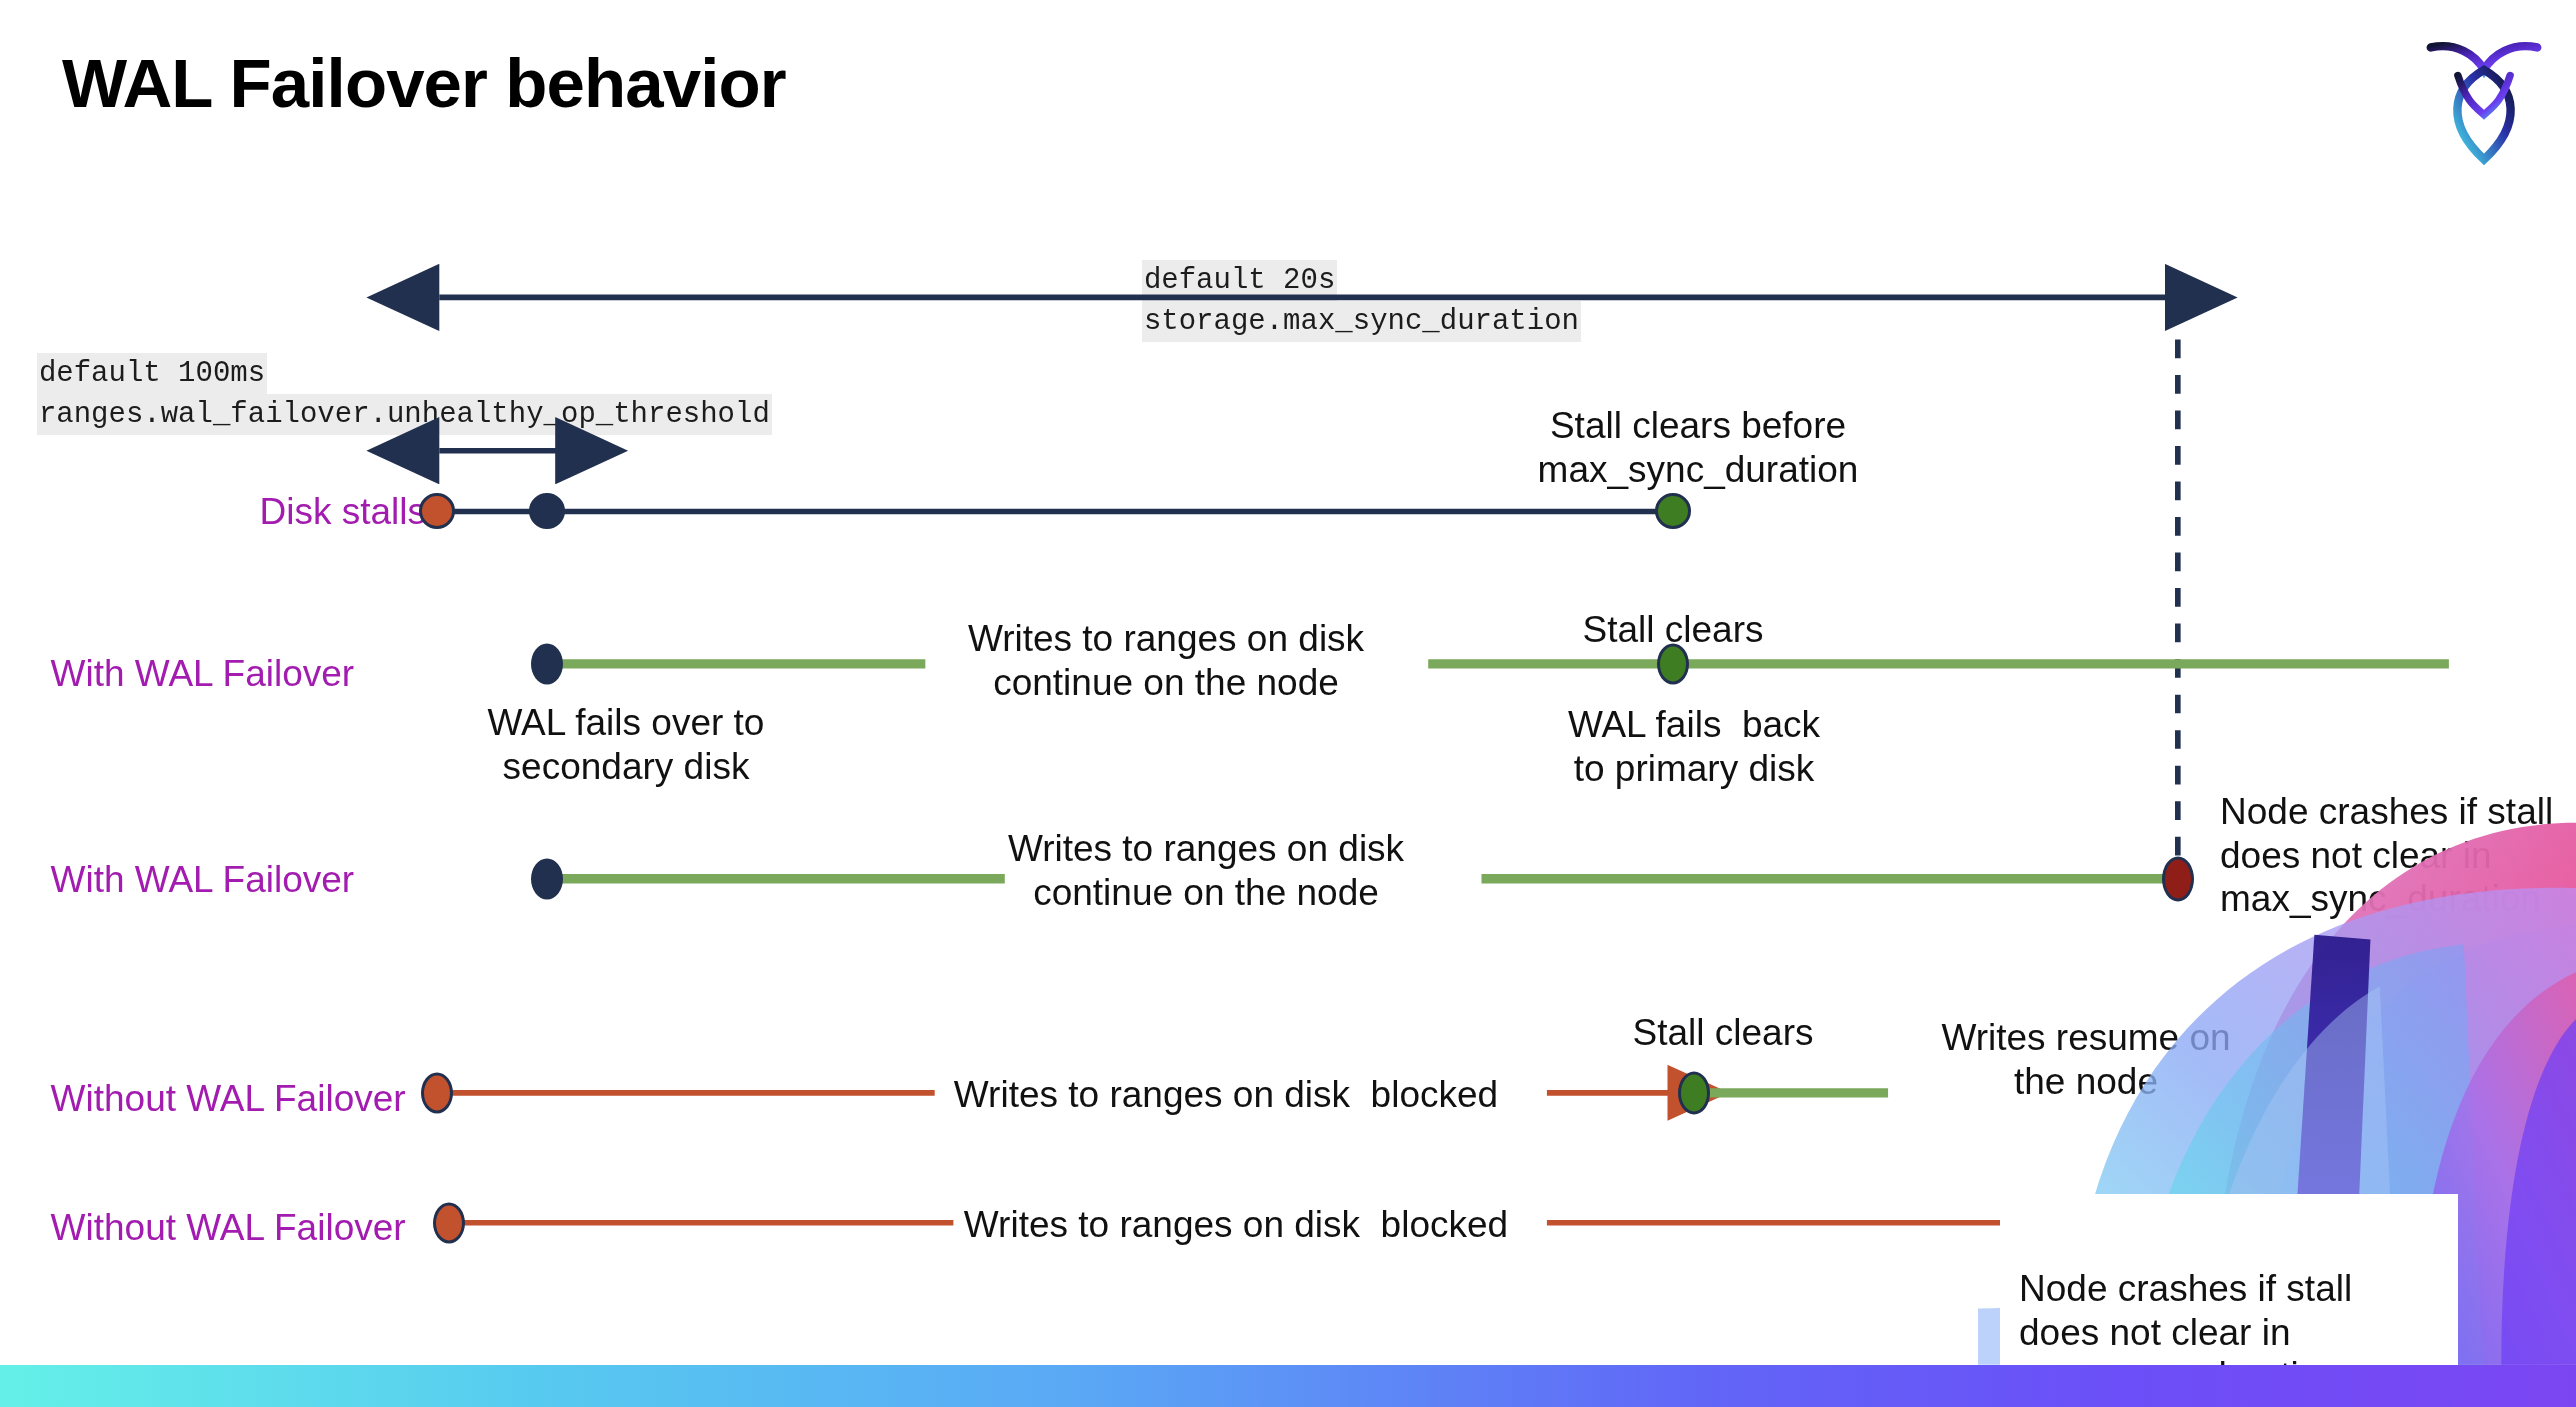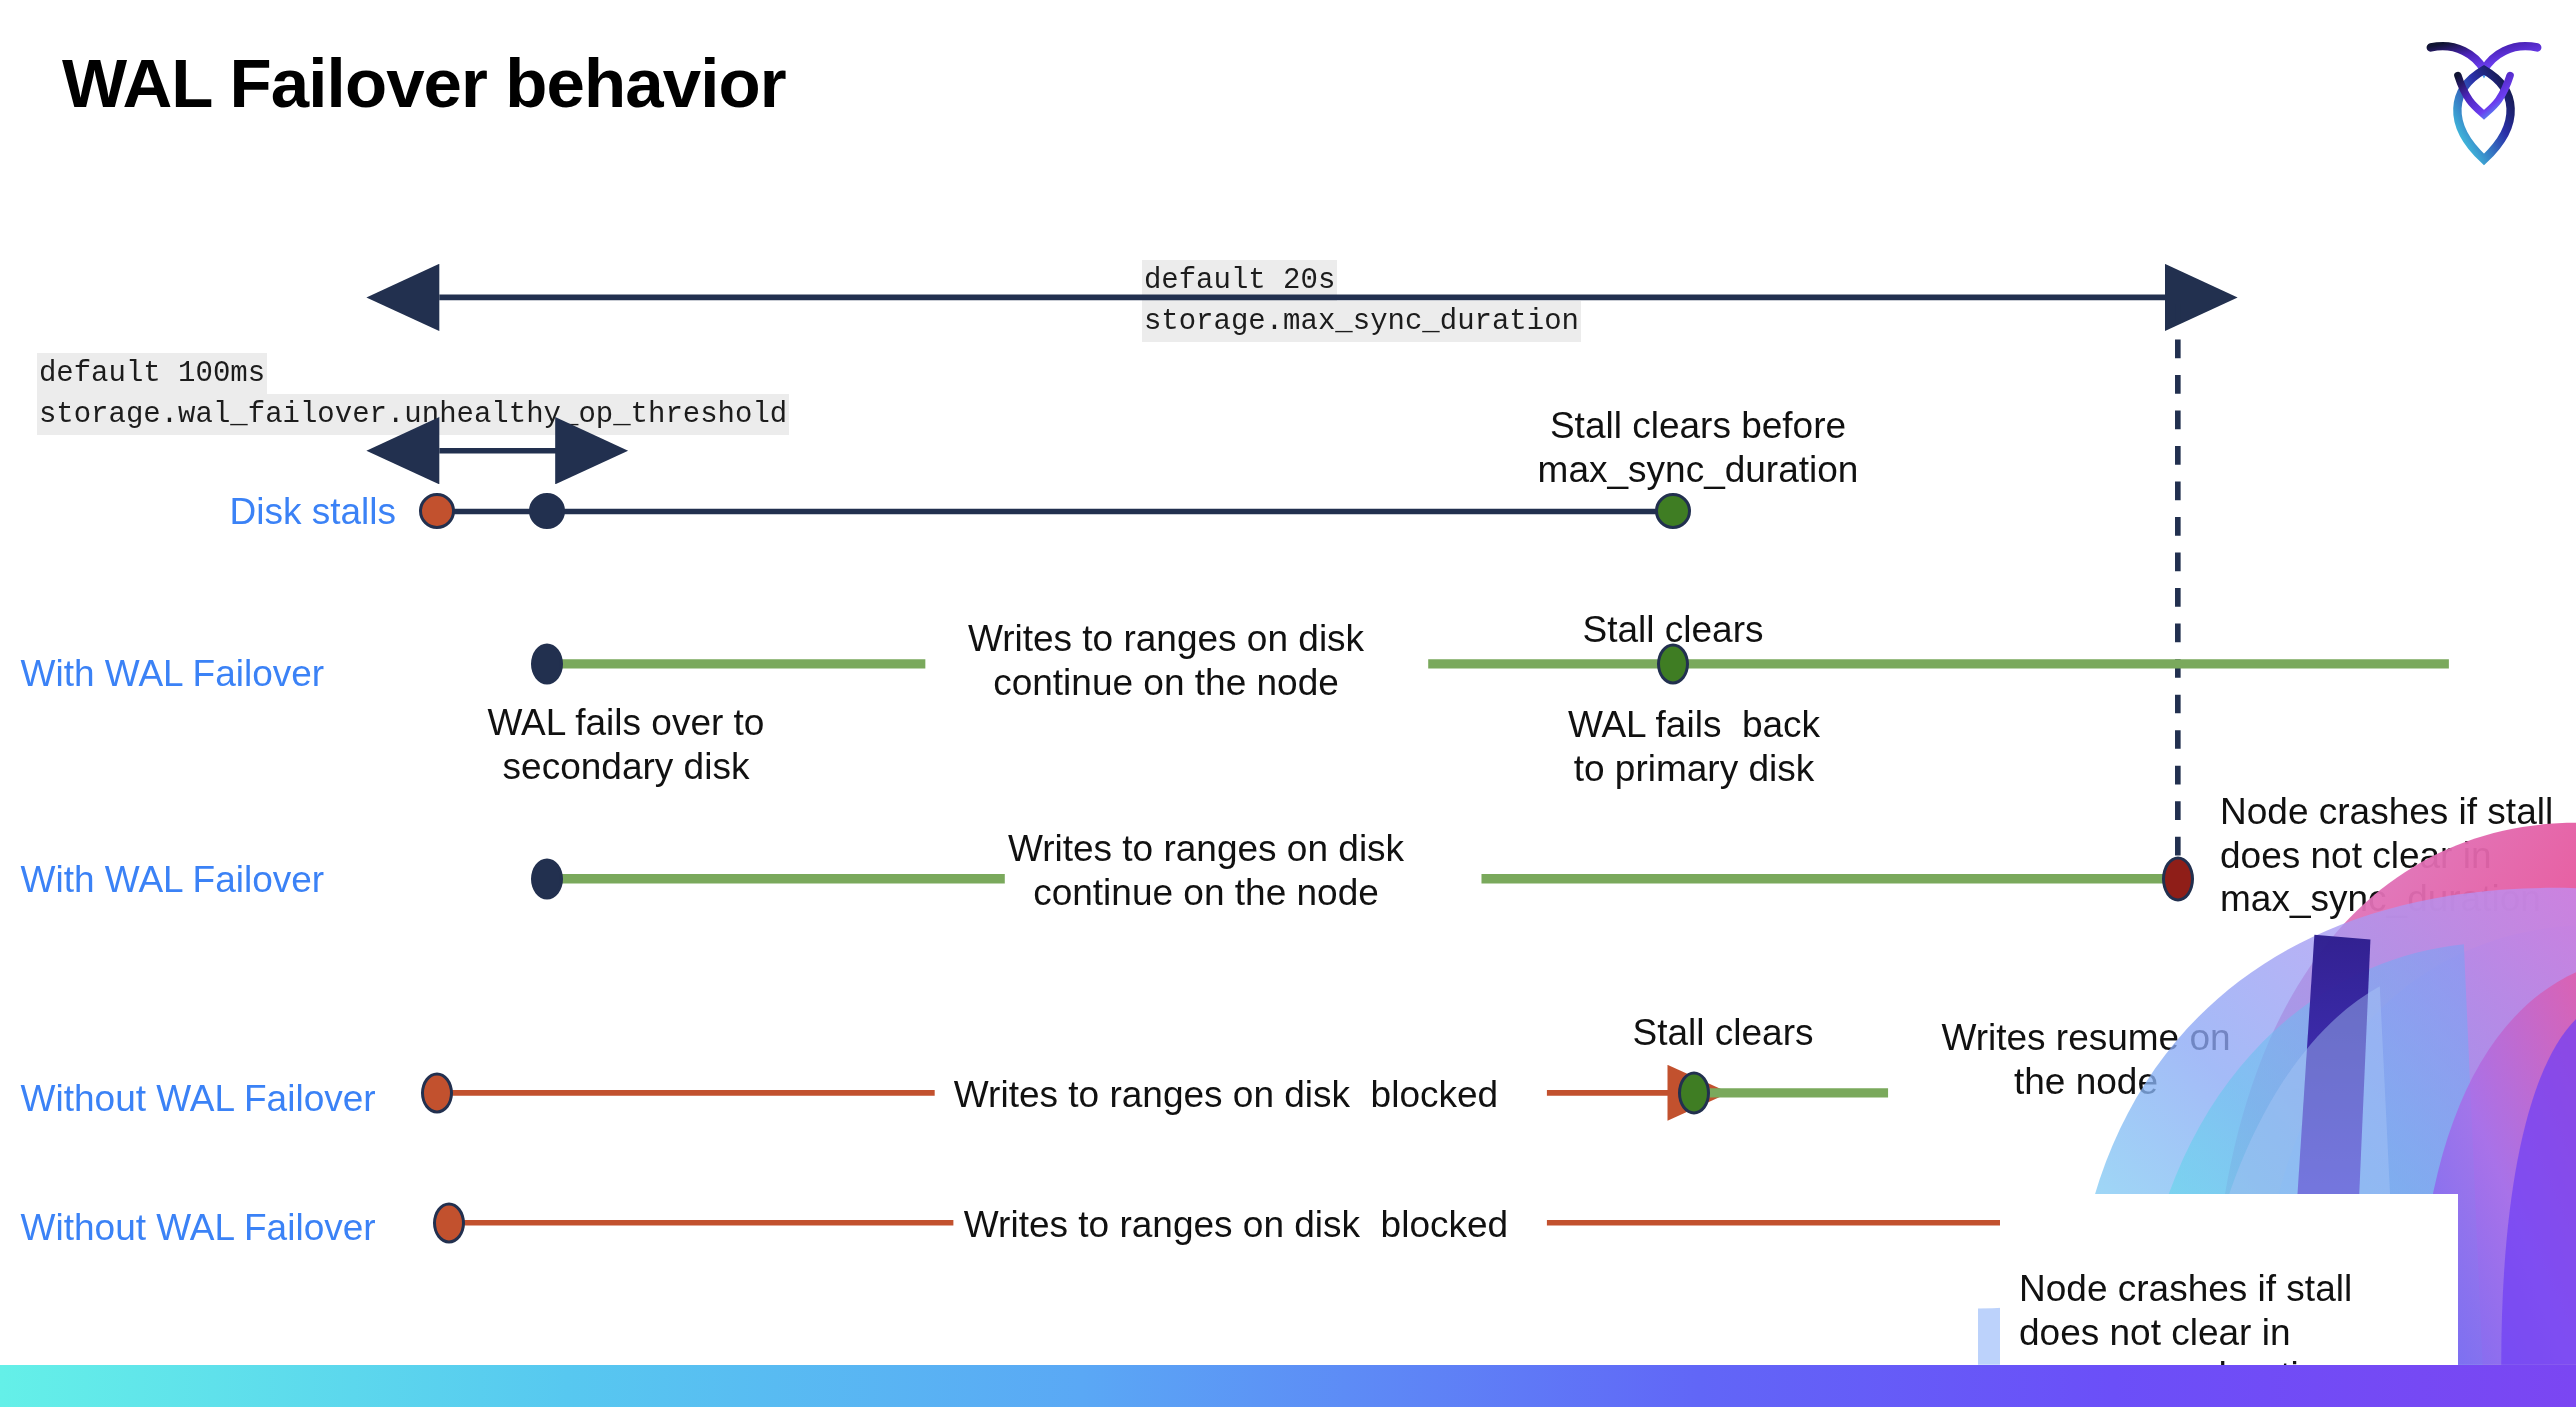--- a/index.html
+++ b/index.html
@@ -37,21 +37,21 @@
   .lbl{
     position:absolute;
     font-family:Liberation Sans, sans-serif;
     color:#000;
     white-space:pre;
     line-height:1.18;
   }
   .lbl.center{text-align:center;transform:translateX(-50%);}
   .lbl.right{text-align:right;}
   .row-label{
-    font-size:37px;color:#3b82f6;white-space:nowrap;
+    font-size:37px;color:#a21caf;white-space:nowrap;margin-left:30px;
   }
   .note{font-size:37px;color:#111;}
 
   
   .code{
     position:absolute;
     font-family:Liberation Mono, monospace;
     font-size:29px;color:#1c1c1c;
     background:#ececec;
     line-height:1.42;
@@ -100,21 +100,21 @@
       <path d="M75 52 C 40 72, 34 110, 75 148 C 116 110, 110 72, 75 52 Z" fill="none" stroke="url(#lg2)" stroke-width="9"></path>
       <path d="M47 58 C 56 86, 66 92, 75 100 C 84 92, 94 86, 103 58" fill="none" stroke="url(#lg1)" stroke-width="8" stroke-linecap="round"></path>
       <path d="M75 100 L75 148" fill="none" stroke="url(#lg1)" stroke-width="8"></path>
     </svg>
   </div>
 
   <div class="code" style="left:1142px;top:260px;">default 20s</div>
   <div class="code" style="left:1142px;top:301px;">storage.max_sync_duration</div>
 
   <div class="code" style="left:37px;top:353px;">default 100ms</div>
-  <div class="code" style="left:37px;top:394px;">storage.wal_failover.unhealthy_op_threshold</div>
+  <div class="code" style="left:37px;top:394px;">ranges.wal_failover.unhealthy_op_threshold</div>
 
   <svg class="ovl" viewBox="0 0 2756 1506">
     <defs>
       <marker id="navyL" markerWidth="14" markerHeight="12" refX="13" refY="6" orient="auto" markerUnits="strokeWidth">
         <path d="M13,0 L0,6 L13,12 z" fill="#22304f"></path>
       </marker>
       <marker id="navyR" markerWidth="14" markerHeight="12" refX="1" refY="6" orient="auto" markerUnits="strokeWidth">
         <path d="M0,0 L13,6 L0,12 z" fill="#22304f"></path>
       </marker>
       <marker id="redR" markerWidth="12" markerHeight="10" refX="1" refY="5" orient="auto" markerUnits="strokeWidth">

